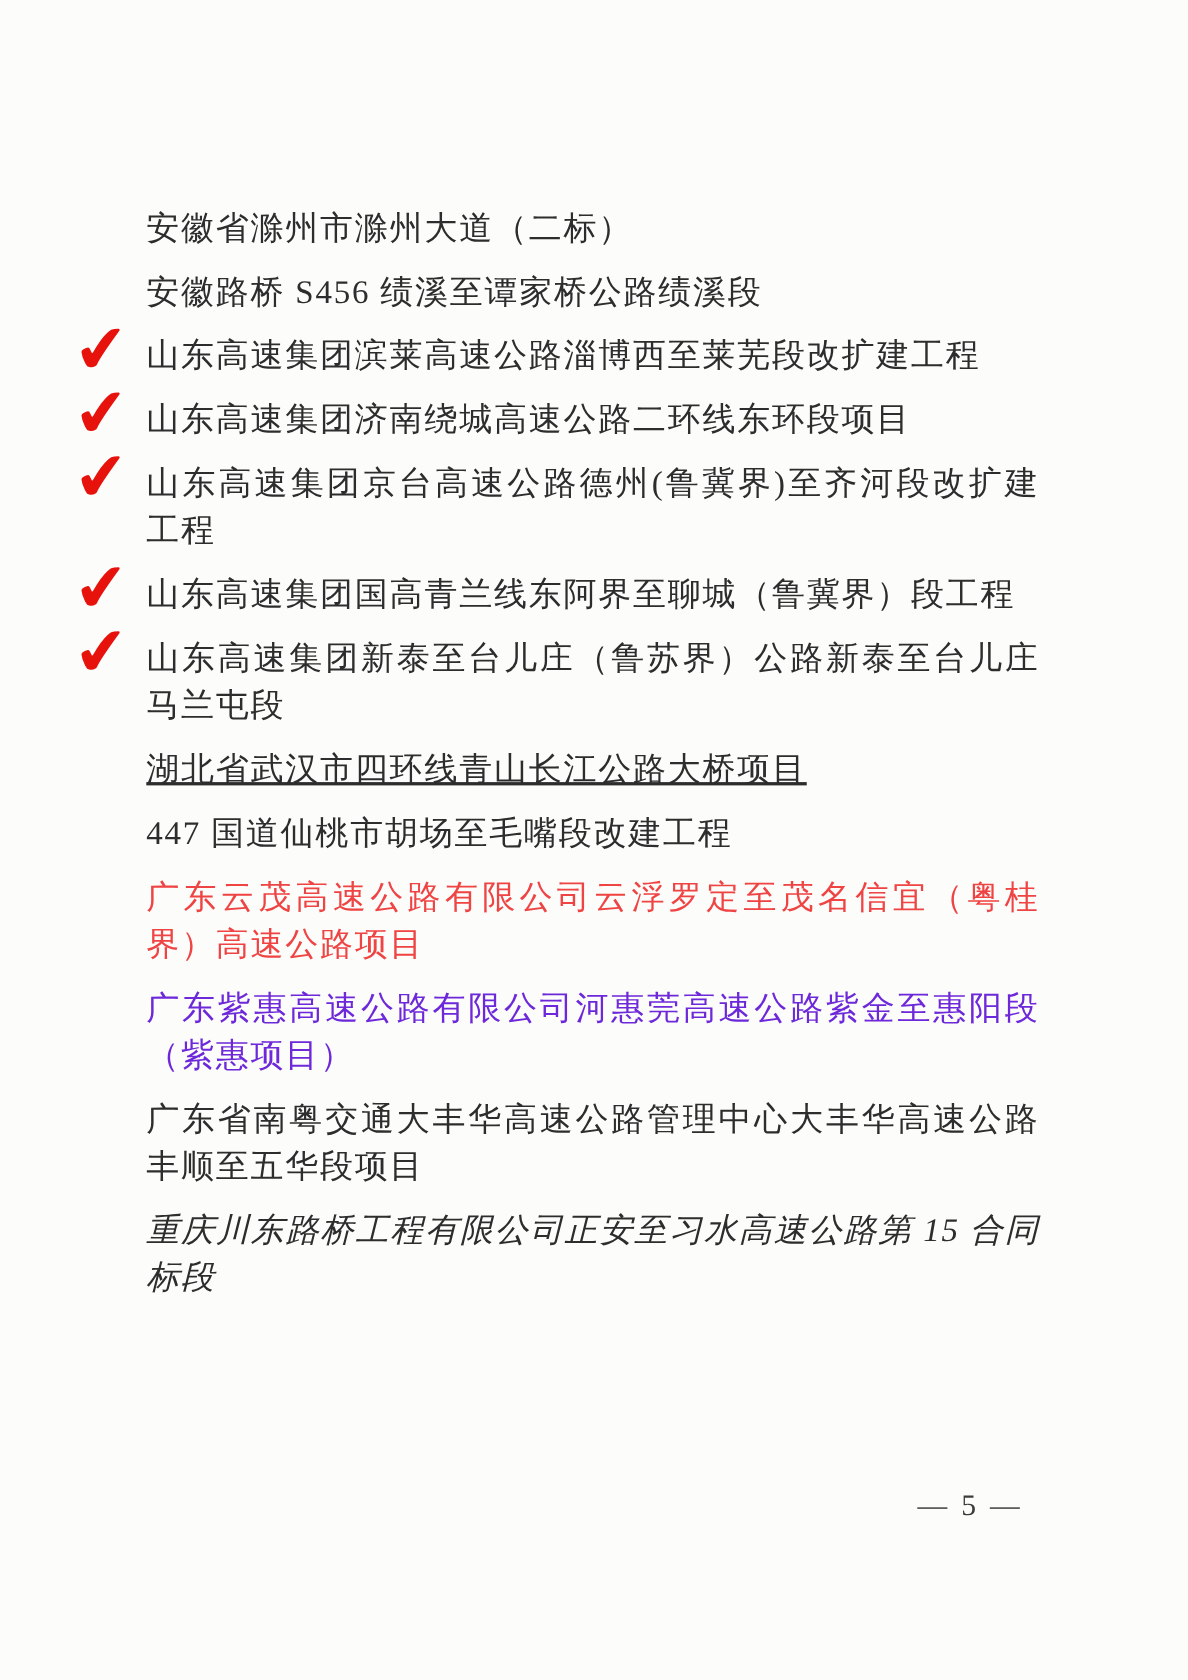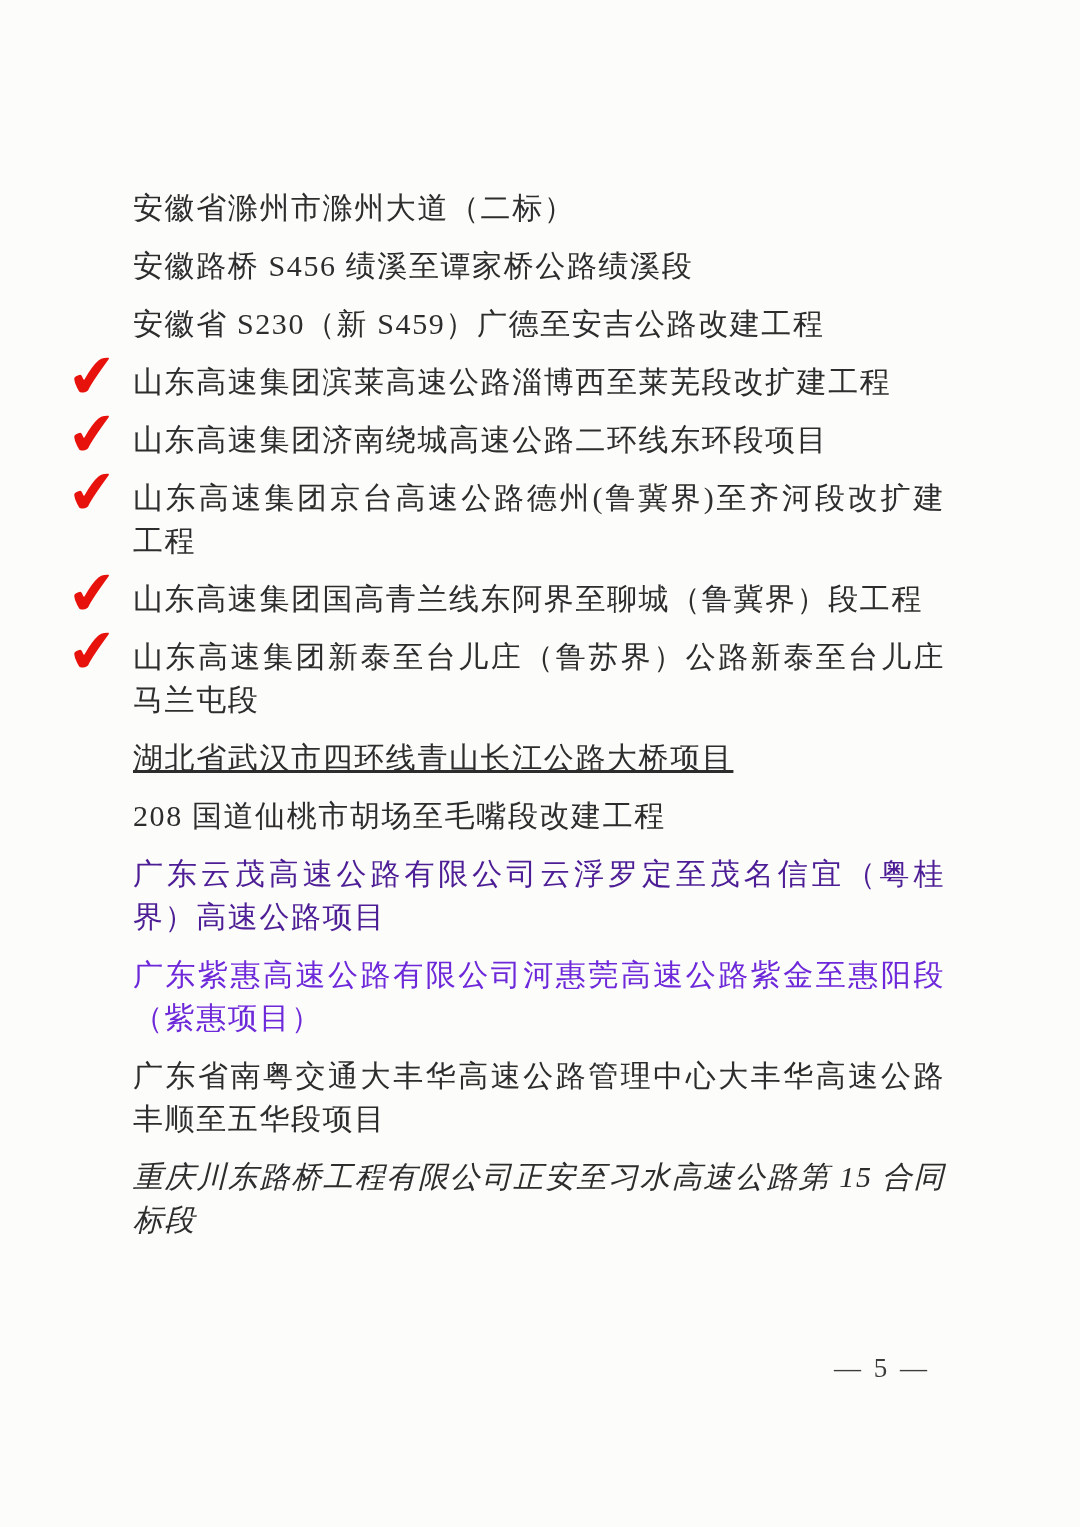--- a/index.html
+++ b/index.html
@@ -62,24 +62,20 @@
   <div class="list" id="list">
       <div class="item" style="color: rgb(45, 45, 45);">
     
     <span class="txt">安徽省滁州市滁州大道（二标）</span>
   </div>
       <div class="item" style="color: rgb(45, 45, 45);">
     
     <span class="txt">安徽路桥 S456 绩溪至谭家桥公路绩溪段</span>
   </div>
       <div class="item" style="color: rgb(45, 45, 45);">
-    
-    <span class="txt">安徽省 S230（新 S459）广德至安吉公路改建工程</span>
-  </div>
-      <div class="item" style="color: rgb(45, 45, 45);">
     <span class="check" style="color: rgb(232, 18, 13);">✔</span>
     <span class="txt">山东高速集团滨莱高速公路淄博西至莱芜段改扩建工程</span>
   </div>
       <div class="item" style="color: rgb(45, 45, 45);">
     <span class="check" style="color: rgb(232, 18, 13);">✔</span>
     <span class="txt">山东高速集团济南绕城高速公路二环线东环段项目</span>
   </div>
       <div class="item" style="color: rgb(45, 45, 45);">
     <span class="check" style="color: rgb(232, 18, 13);">✔</span>
     <span class="txt">山东高速集团京台高速公路德州(鲁冀界)至齐河段改扩建工程</span>
@@ -91,23 +87,23 @@
       <div class="item" style="color: rgb(45, 45, 45);">
     <span class="check" style="color: rgb(232, 18, 13);">✔</span>
     <span class="txt">山东高速集团新泰至台儿庄（鲁苏界）公路新泰至台儿庄马兰屯段</span>
   </div>
       <div class="item" style="color: rgb(45, 45, 45); text-decoration: underline;">
     
     <span class="txt">湖北省武汉市四环线青山长江公路大桥项目</span>
   </div>
       <div class="item" style="color: rgb(45, 45, 45);">
     
-    <span class="txt">208 国道仙桃市胡场至毛嘴段改建工程</span>
+    <span class="txt">447 国道仙桃市胡场至毛嘴段改建工程</span>
   </div>
-      <div class="item" style="color: #4c1d95;">
+      <div class="item" style="color: #ef4444;">
     
     <span class="txt">广东云茂高速公路有限公司云浮罗定至茂名信宜（粤桂界）高速公路项目</span>
   </div>
       <div class="item" style="color: #6d28d9;">
     
     <span class="txt">广东紫惠高速公路有限公司河惠莞高速公路紫金至惠阳段（紫惠项目）</span>
   </div>
       <div class="item" style="color: rgb(45, 45, 45);">
     
     <span class="txt">广东省南粤交通大丰华高速公路管理中心大丰华高速公路丰顺至五华段项目</span>

